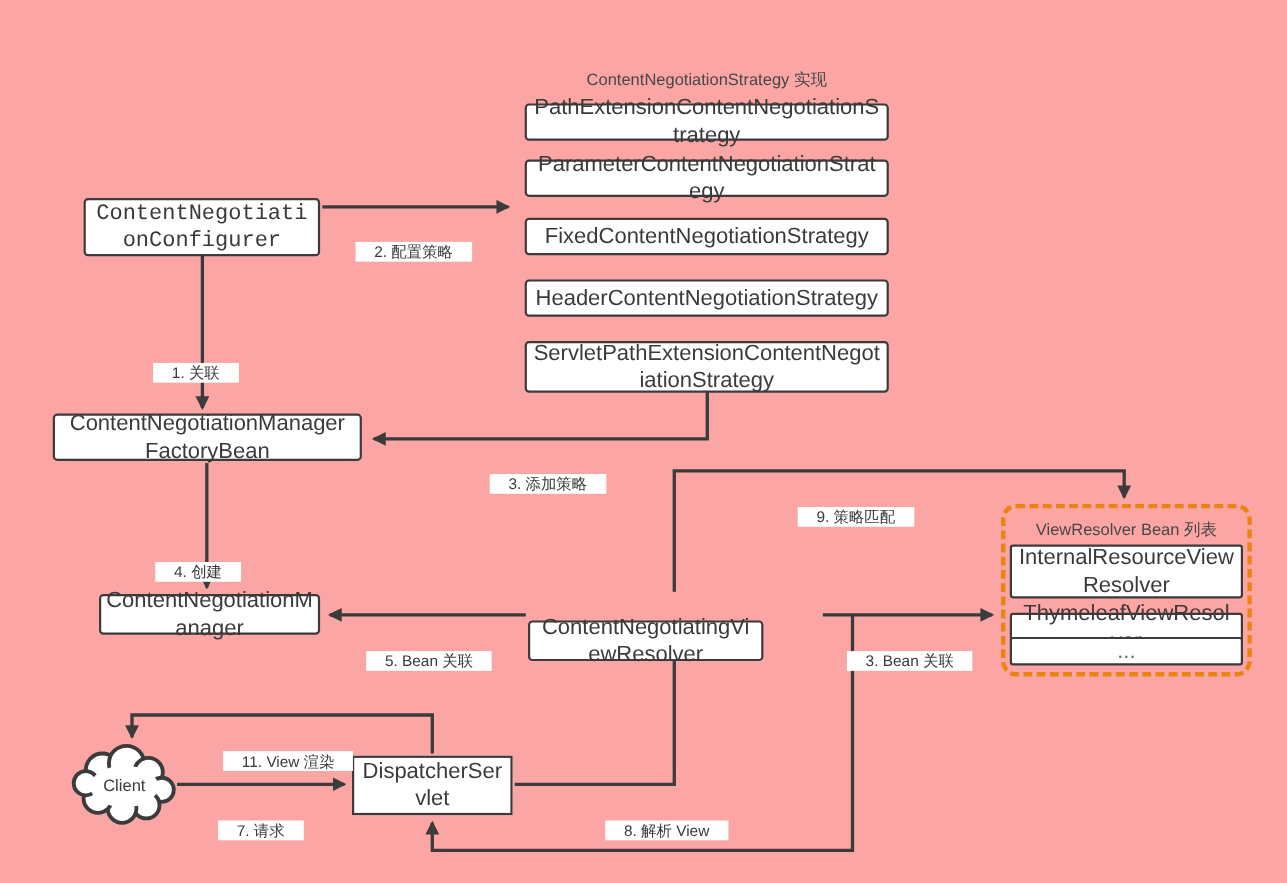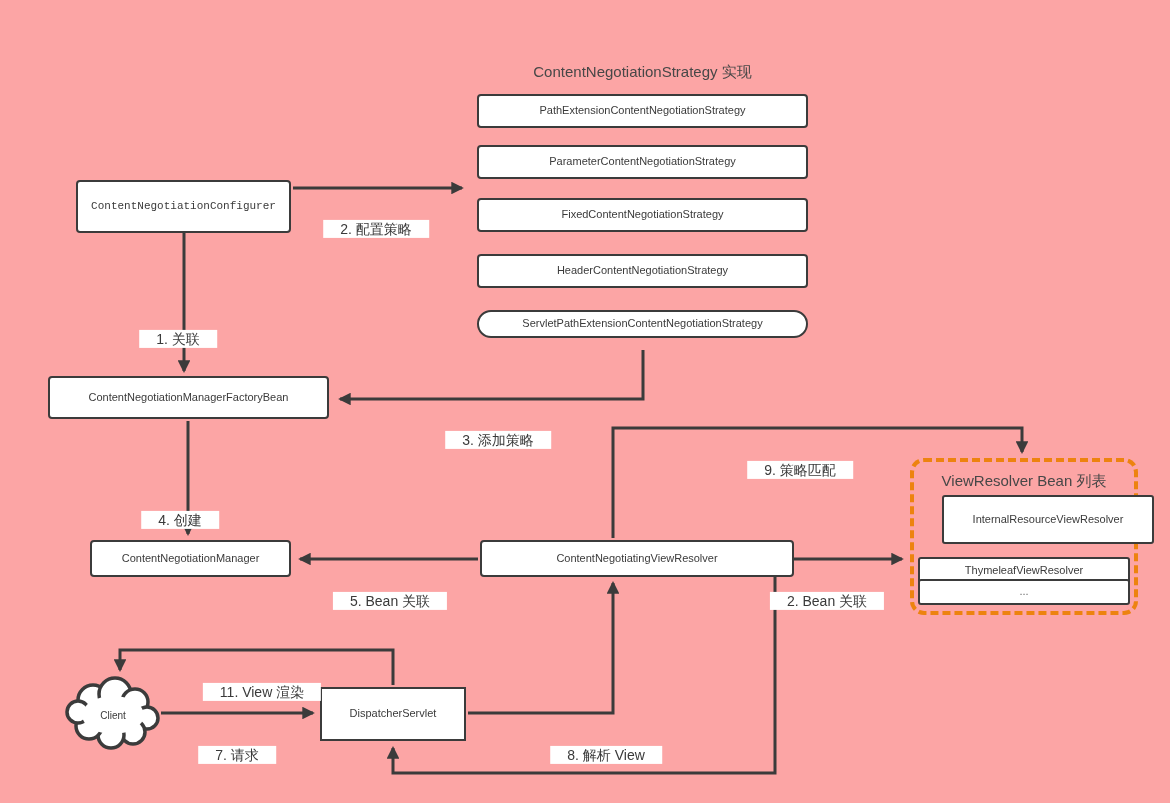--- a/index.html
+++ b/index.html
@@ -4,66 +4,66 @@
 <style>
   html,body{margin:0;padding:0;background:#000;}
   #stage{
     position:relative;width:1170px;height:803px;background:#fca5a5;overflow:hidden;
     font-family:"Liberation Sans","DejaVu Sans",sans-serif;
   }
   #wires{position:absolute;left:0;top:0;width:1170px;height:803px;}
   .node{
     position:absolute;background:#fff;border:2px solid #3b3b3b;border-radius:4px;
     display:flex;align-items:center;justify-content:center;text-align:center;
-    color:#3a3a3a;font-size:11px;line-height:1.25;padding:2px 6px;
+    color:#3a3a3a;font-size:20px;line-height:1.25;padding:2px 6px;
     box-sizing:border-box;overflow-wrap:anywhere;word-break:break-word;
   }
   .gtitle{position:absolute;color:#474747;font-size:15px;text-align:center;}
   .elabel{
     position:absolute;transform:translate(-50%,-50%);background:#fff;color:#3a3a3a;
     font-size:14px;line-height:1.3;padding:0 17px;white-space:nowrap;margin-top:42px;
   }
   
   #strategy-title{left:477px;width:331px;top:63px;}
   .strat{left:477px;width:331px;}
   #strat-0{top:94px;height:34px;}
   #strat-1{top:145px;height:34px;}
   #strat-2{top:198px;height:34px;}
   #strat-3{top:254px;height:34px;}
-  #strat-4{top:310px;height:28px;border-radius:17px;}
+  #strat-4{top:310px;height:47px;}
   
   #node-configurer{left:76px;top:180px;width:215px;height:53px;font-family:Liberation Mono, monospace;}
   #node-factory-bean{left:48px;top:376px;width:281px;height:43px;padding:2px 10px;}
   #node-manager{left:90px;top:540px;width:201px;height:37px;padding:2px 4px;}
-  #node-cnvr{left:480px;top:540px;width:314px;height:37px;}
+  #node-cnvr{left:480px;top:564px;width:214px;height:37px;}
   #node-dispatcher{left:320px;top:687px;width:146px;height:54px;border-radius:0;}
   
   #resolver-group{
     position:absolute;left:910px;top:458px;width:228px;height:157px;
     border:4px dashed #ed830f;border-radius:14px;box-sizing:border-box;
   }
   #resolver-title{left:0;right:0;top:10px;position:absolute;}
   .rnode{left:4px;width:212px;border-radius:3px;}
-  #resolver-0{top:33px;height:49px;padding:17px 4px;margin-left:24px;}
+  #resolver-0{top:33px;height:49px;padding:17px 4px;}
   #resolver-1{top:79px;height:28px;margin-top:16px;}
   #resolver-2{top:117px;height:26px;color:#6a6a6a;}
   
   #client-cloud{position:absolute;left:63px;top:674px;width:100px;height:78px;}
   #client-label{position:absolute;left:113px;top:715px;transform:translate(-50%,-50%);
-    color:#3a3a3a;font-size:10px;}
+    color:#3a3a3a;font-size:15px;}
   
   #elabel-1{left:178px;top:297px;}
   #elabel-2{left:376px;top:187px;}
   #elabel-3{left:498px;top:398px;}
   #elabel-4{left:180px;top:478px;}
   #elabel-5{left:390px;top:559px;}
   #elabel-6{left:827px;top:559px;}
   #elabel-7{left:237px;top:713px;}
   #elabel-8{left:606px;top:713px;}
-  #elabel-9{left:800px;top:428px;}
+  #elabel-9{left:778px;top:428px;}
   #elabel-10{left:690px;top:772px;}
   #elabel-11{left:262px;top:650px;}
 </style>
 </head>
 <body>
 
 <div id="stage">
 
   <svg id="wires" viewBox="0 0 1170 803" xmlns="http://www.w3.org/2000/svg">
     <defs>
@@ -119,20 +119,20 @@
     </g>
     <ellipse cx="50" cy="41" rx="31" ry="19" fill="#ffffff" stroke="none"></ellipse>
   </svg>
   <div id="client-label">Client</div>
 
   <div class="elabel" id="elabel-1">1. 关联</div>
   <div class="elabel" id="elabel-2">2. 配置策略</div>
   <div class="elabel" id="elabel-3">3. 添加策略</div>
   <div class="elabel" id="elabel-4">4. 创建</div>
   <div class="elabel" id="elabel-5">5. Bean 关联</div>
-  <div class="elabel" id="elabel-6">2. Bean 关联</div>
+  <div class="elabel" id="elabel-6">3. Bean 关联</div>
   <div class="elabel" id="elabel-7">7. 请求</div>
   <div class="elabel" id="elabel-8">8. 解析 View</div>
   <div class="elabel" id="elabel-9">9. 策略匹配</div>
   <div class="elabel" id="elabel-10">1. 最佳匹配 View</div>
   <div class="elabel" id="elabel-11">11. View 渲染</div>
 
 </div>
 
 </body></html>

